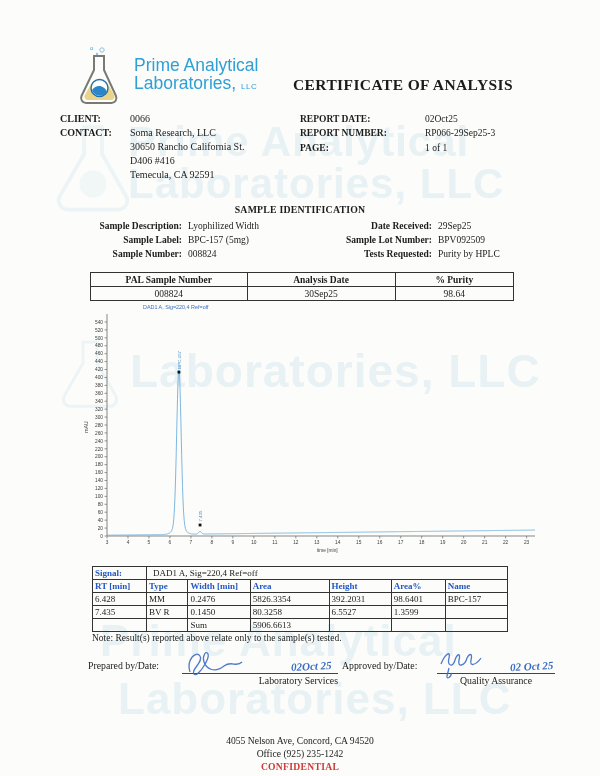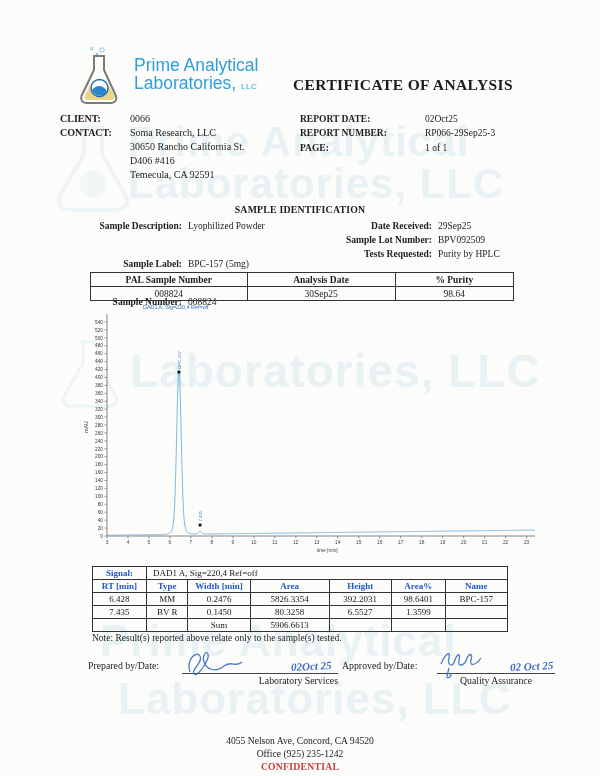--- a/index.html
+++ b/index.html
@@ -19,33 +19,33 @@
   .client-block{left:60px;top:112px;font-size:10px;line-height:1.4;}
   .client-row{display:flex;}
   .client-row .lbl{font-weight:bold;width:70px;}
   .report-block{left:300px;top:112px;font-size:9.5px;}
   .report-row{display:flex;line-height:1.5;}
   .report-row .lbl{font-weight:bold;width:125px;}
   
   .sect-heading{left:0;top:204px;width:600px;text-align:center;font-weight:bold;font-size:9.8px;letter-spacing:.2px;}
   .fields{left:60px;top:219px;width:482px;display:flex;font-size:9.5px;}
   .fcol{display:flex;flex-direction:column;}
-  .fcol.left{width:268px;gap:24px;}
+  .fcol.left{width:268px;}
   .fcol.right{width:214px;}
   .frow{display:flex;line-height:14px;}
   .frow .flbl{font-weight:bold;text-align:right;}
   .fcol.left .flbl{width:122px;}
   .fcol.right .flbl{width:104px;}
   .frow .fval{margin-left:6px;}
   
   table{border-collapse:collapse;}
   .summary-table{left:90px;top:272px;width:424px;font-size:9.5px;}
   .summary-table th,.summary-table td{border:1px solid #333;text-align:center;padding:0 2px;height:13px;}
   .signal-table{left:92px;top:566px;width:416px;font-size:9px;}
-  .signal-table th,.signal-table td{border:1px solid #333;text-align:center;padding:0 2px;height:12px;}
+  .signal-table th,.signal-table td{border:1px solid #333;text-align:left;padding:0 2px;height:12px;}
   .signal-table th{color:#2257c4;}
   .signal-table td.sigval{text-align:left;padding-left:6px;}
   .note{left:92px;top:633px;font-size:9.5px;}
   
   .chart{left:80px;top:300px;width:460px;height:262px;}
   
   .sig-area{left:0;top:654px;width:536px;height:44px;font-size:9.8px;}
   .sig-area .slbl{position:absolute;top:6px;}
   .sig-line{position:absolute;top:0;height:19px;border-bottom:1px solid #444;}
   .sig-line svg{position:absolute;left:2px;bottom:-7px;}
@@ -119,21 +119,21 @@
       <span class="lbl">PAGE:</span>
       <span>1 of 1</span>
     </div>
   </div>
 
   <div class="sect-heading">SAMPLE IDENTIFICATION</div>
   <div class="fields">
     <div class="fcol left">
       <div class="frow">
         <span class="flbl">Sample Description:</span>
-        <span class="fval">Lyophilized Powder</span>
+        <span class="fval">Lyophilized Width</span>
       </div>
       <div class="frow">
         <span class="flbl">Sample Label:</span>
         <span class="fval">BPC-157 (5mg)</span>
       </div>
       <div class="frow">
         <span class="flbl">Sample Number:</span>
         <span class="fval">008824</span>
       </div>
     </div>

